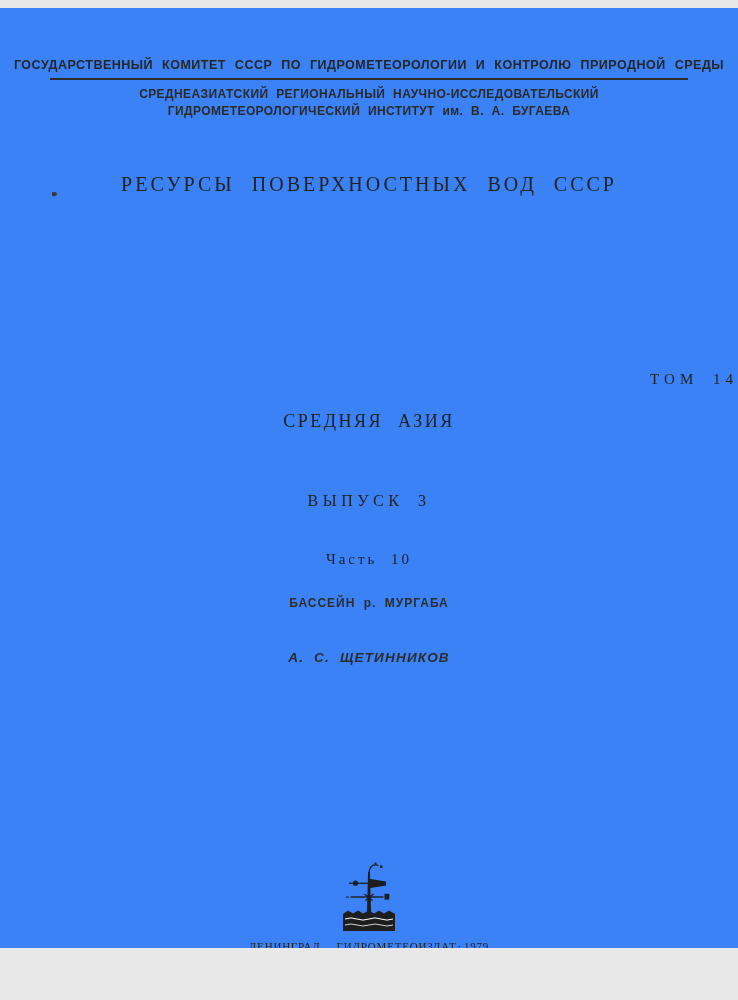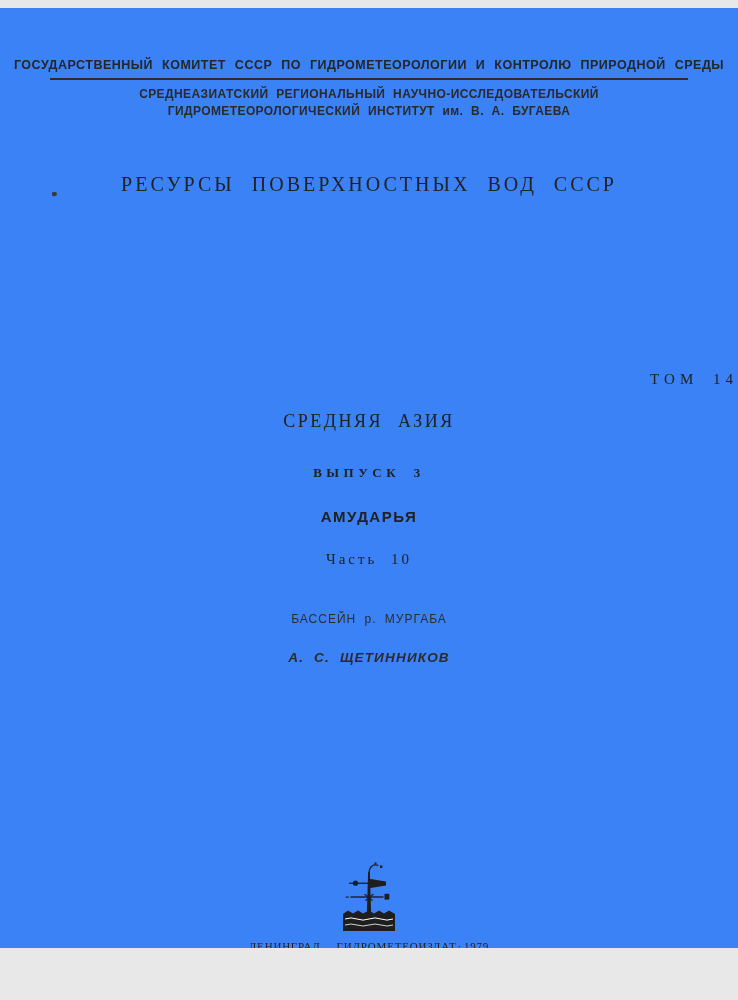--- a/index.html
+++ b/index.html
@@ -82,42 +82,41 @@
     word-spacing: 6px;
     text-align: right;
   }
   .region {
     top: 403px;
     font-size: 18px;
     letter-spacing: 2.5px;
     word-spacing: 8px;
   }
   .issue {
-    top: 457px;
-    font-size: 13px;
+    top: 484px;
+    font-size: 16px;
     letter-spacing: 4.5px;
     word-spacing: 6px;
-    font-weight: bold;
   }
   .river {
     top: 500px;
     font-size: 15px;
     font-weight: 600;
     letter-spacing: 1.5px;
   }
   .part {
     top: 543px;
     font-size: 15px;
     letter-spacing: 3px;
     word-spacing: 7px;
   }
   .basin {
-    top: 604px;
+    top: 588px;
     font-size: 12px;
-    font-weight: 400;
+    font-weight: 700;
     letter-spacing: 1px;
     word-spacing: 4px;
     color: #2d2d2d;
   }
   .author {
     top: 642px;
     font-size: 13.5px;
     font-weight: 600;
     font-style: italic;
     letter-spacing: 1.2px;
@@ -154,21 +153,20 @@
   <div class="line sans inst2">ГИДРОМЕТЕОРОЛОГИЧЕСКИЙ ИНСТИТУТ им. В. А. БУГАЕВА</div>
 
   <div class="speck"></div>
 
   <div class="line series">РЕСУРСЫ ПОВЕРХНОСТНЫХ ВОД СССР</div>
 
 
   <div class="line volume">ТОМ 14</div>
   <div class="line region">СРЕДНЯЯ АЗИЯ</div>
   <div class="line issue">ВЫПУСК 3</div>
-  <div class="line sans river">АМУДАРЬЯ</div>
   <div class="line part">Часть 10</div>
   <div class="line sans basin">БАССЕЙН р. МУРГАБА</div>
 
   <div class="line sans author">А. С. ЩЕТИННИКОВ</div>
 
   <div class="logo-wrap">
     <svg width="58" height="72" viewBox="0 0 58 72">
 
       <path d="M29 13 C 29 7, 33 3.5, 38.5 5.5" fill="none" stroke="#1e1e1e" stroke-width="1.1"></path>
       <rect x="34.5" y="2.5" width="2" height="2" fill="#1e1e1e"></rect>

